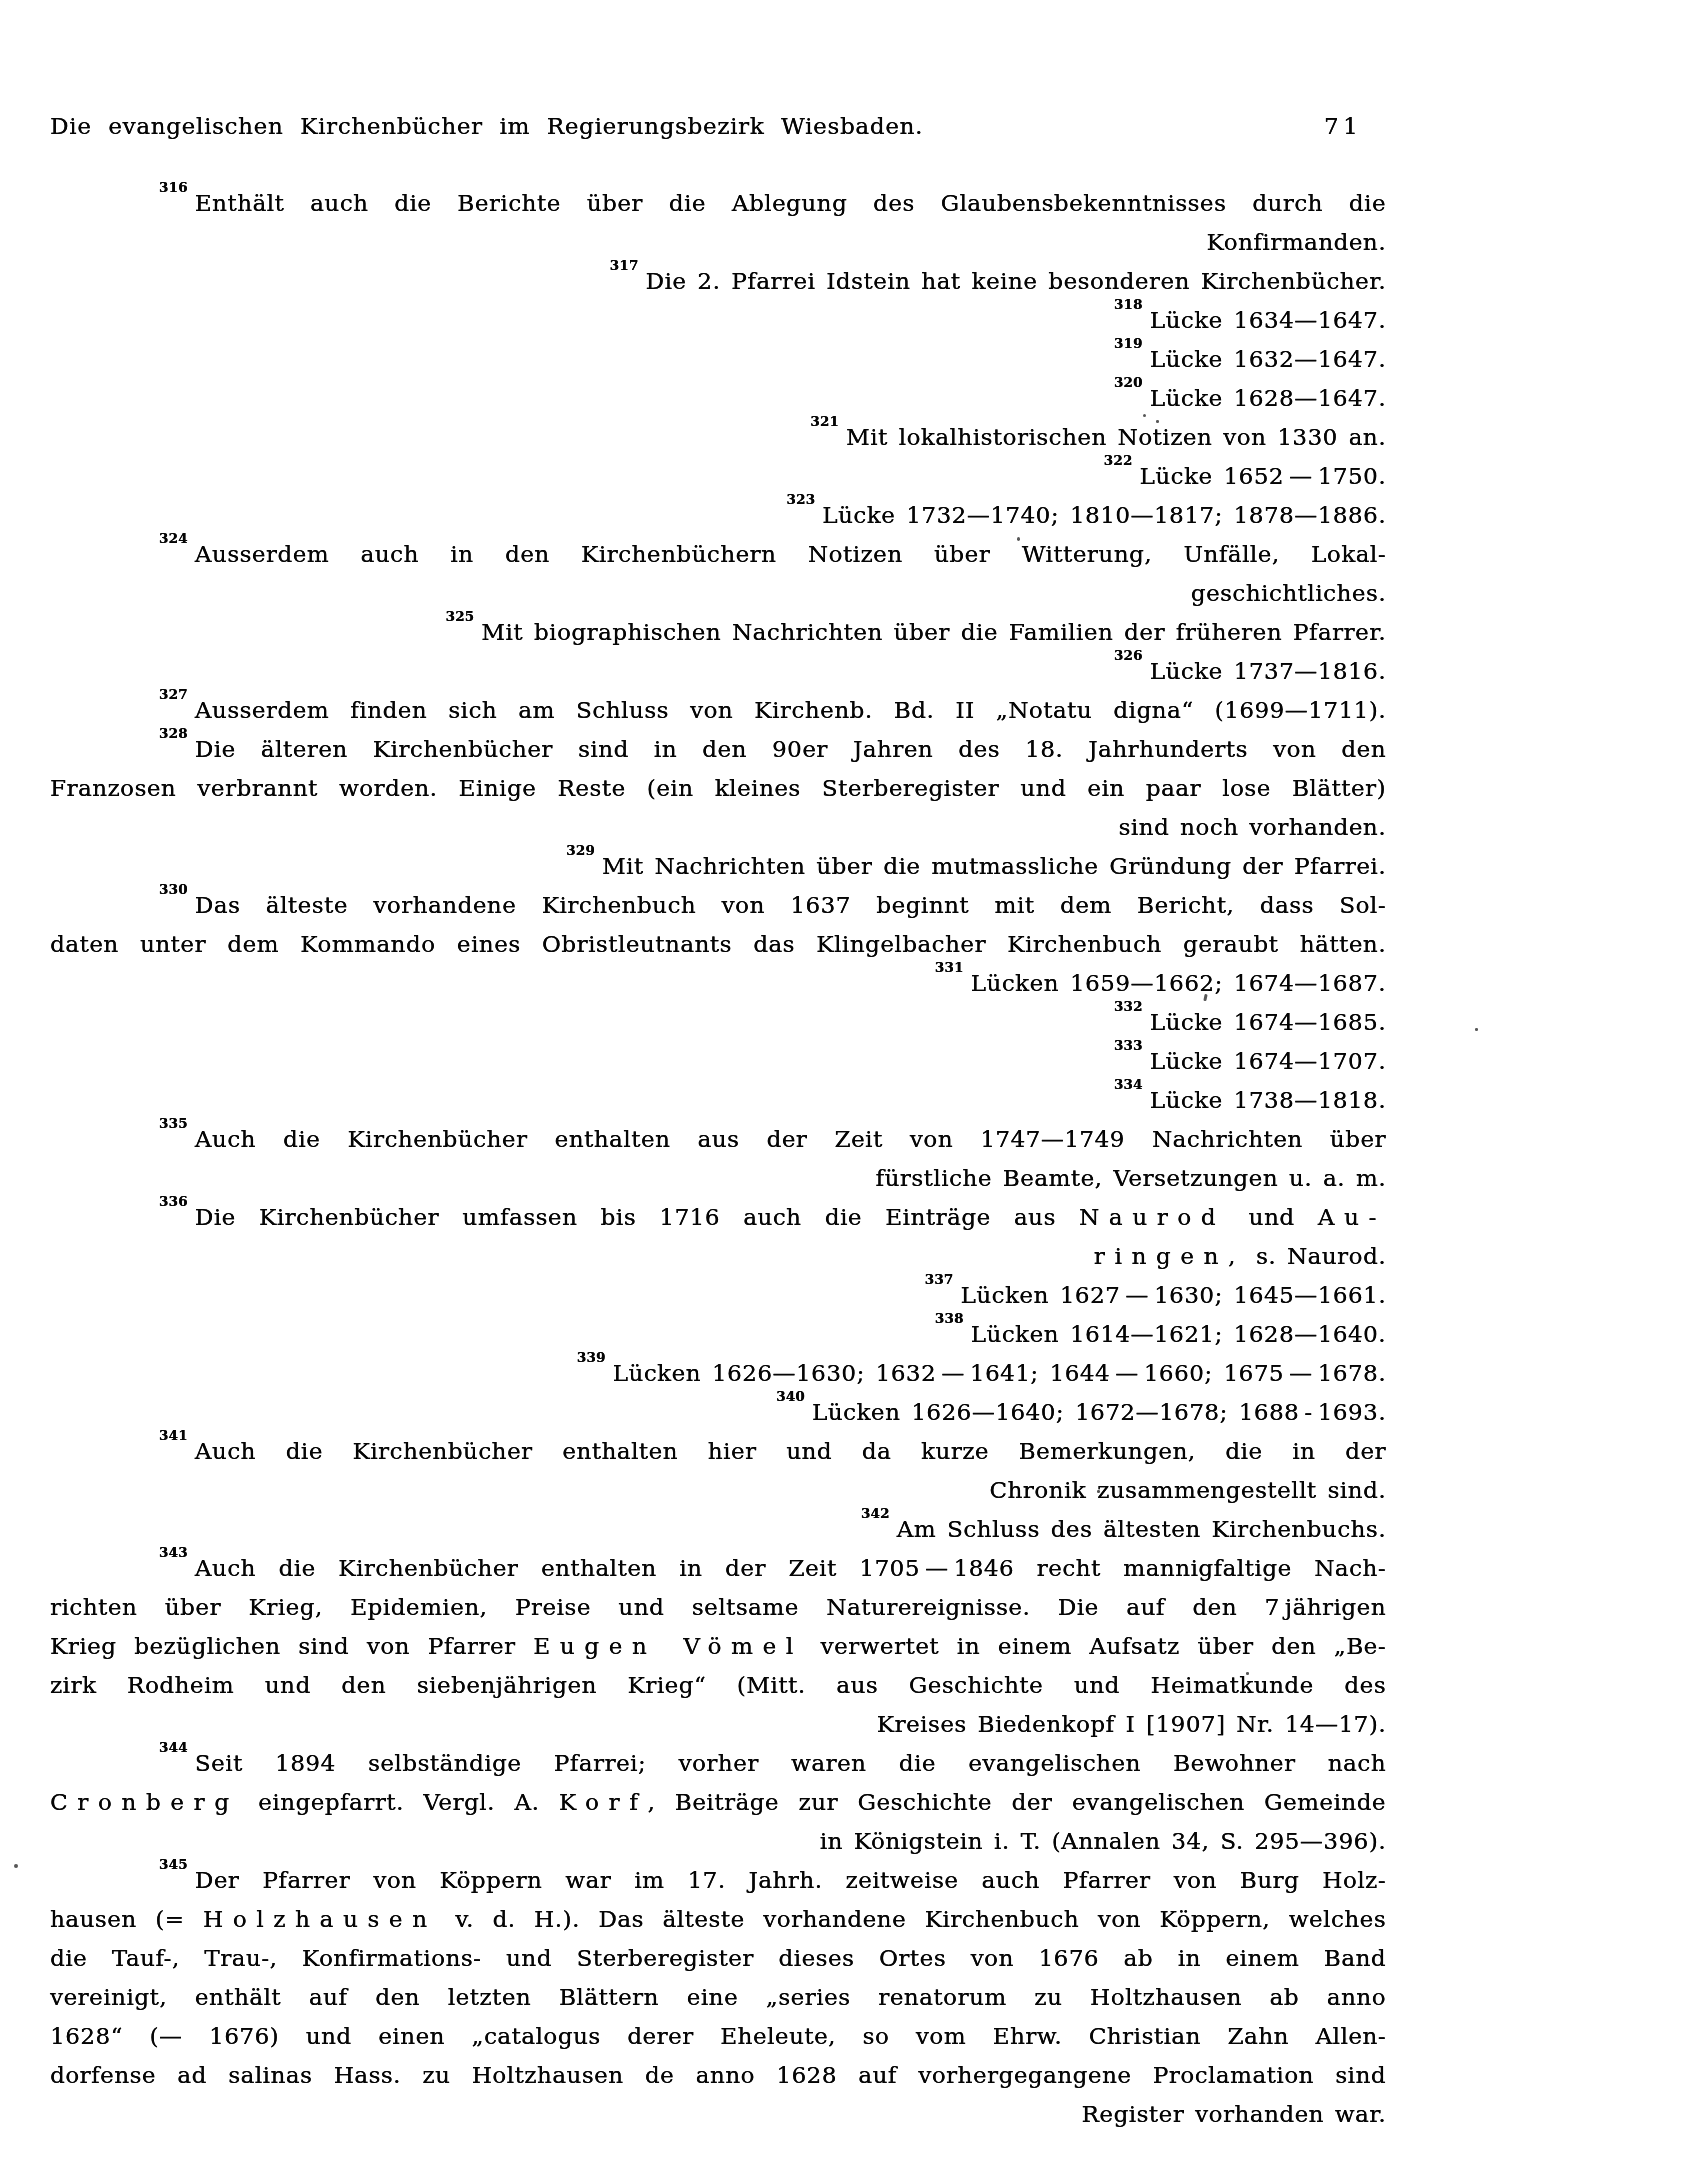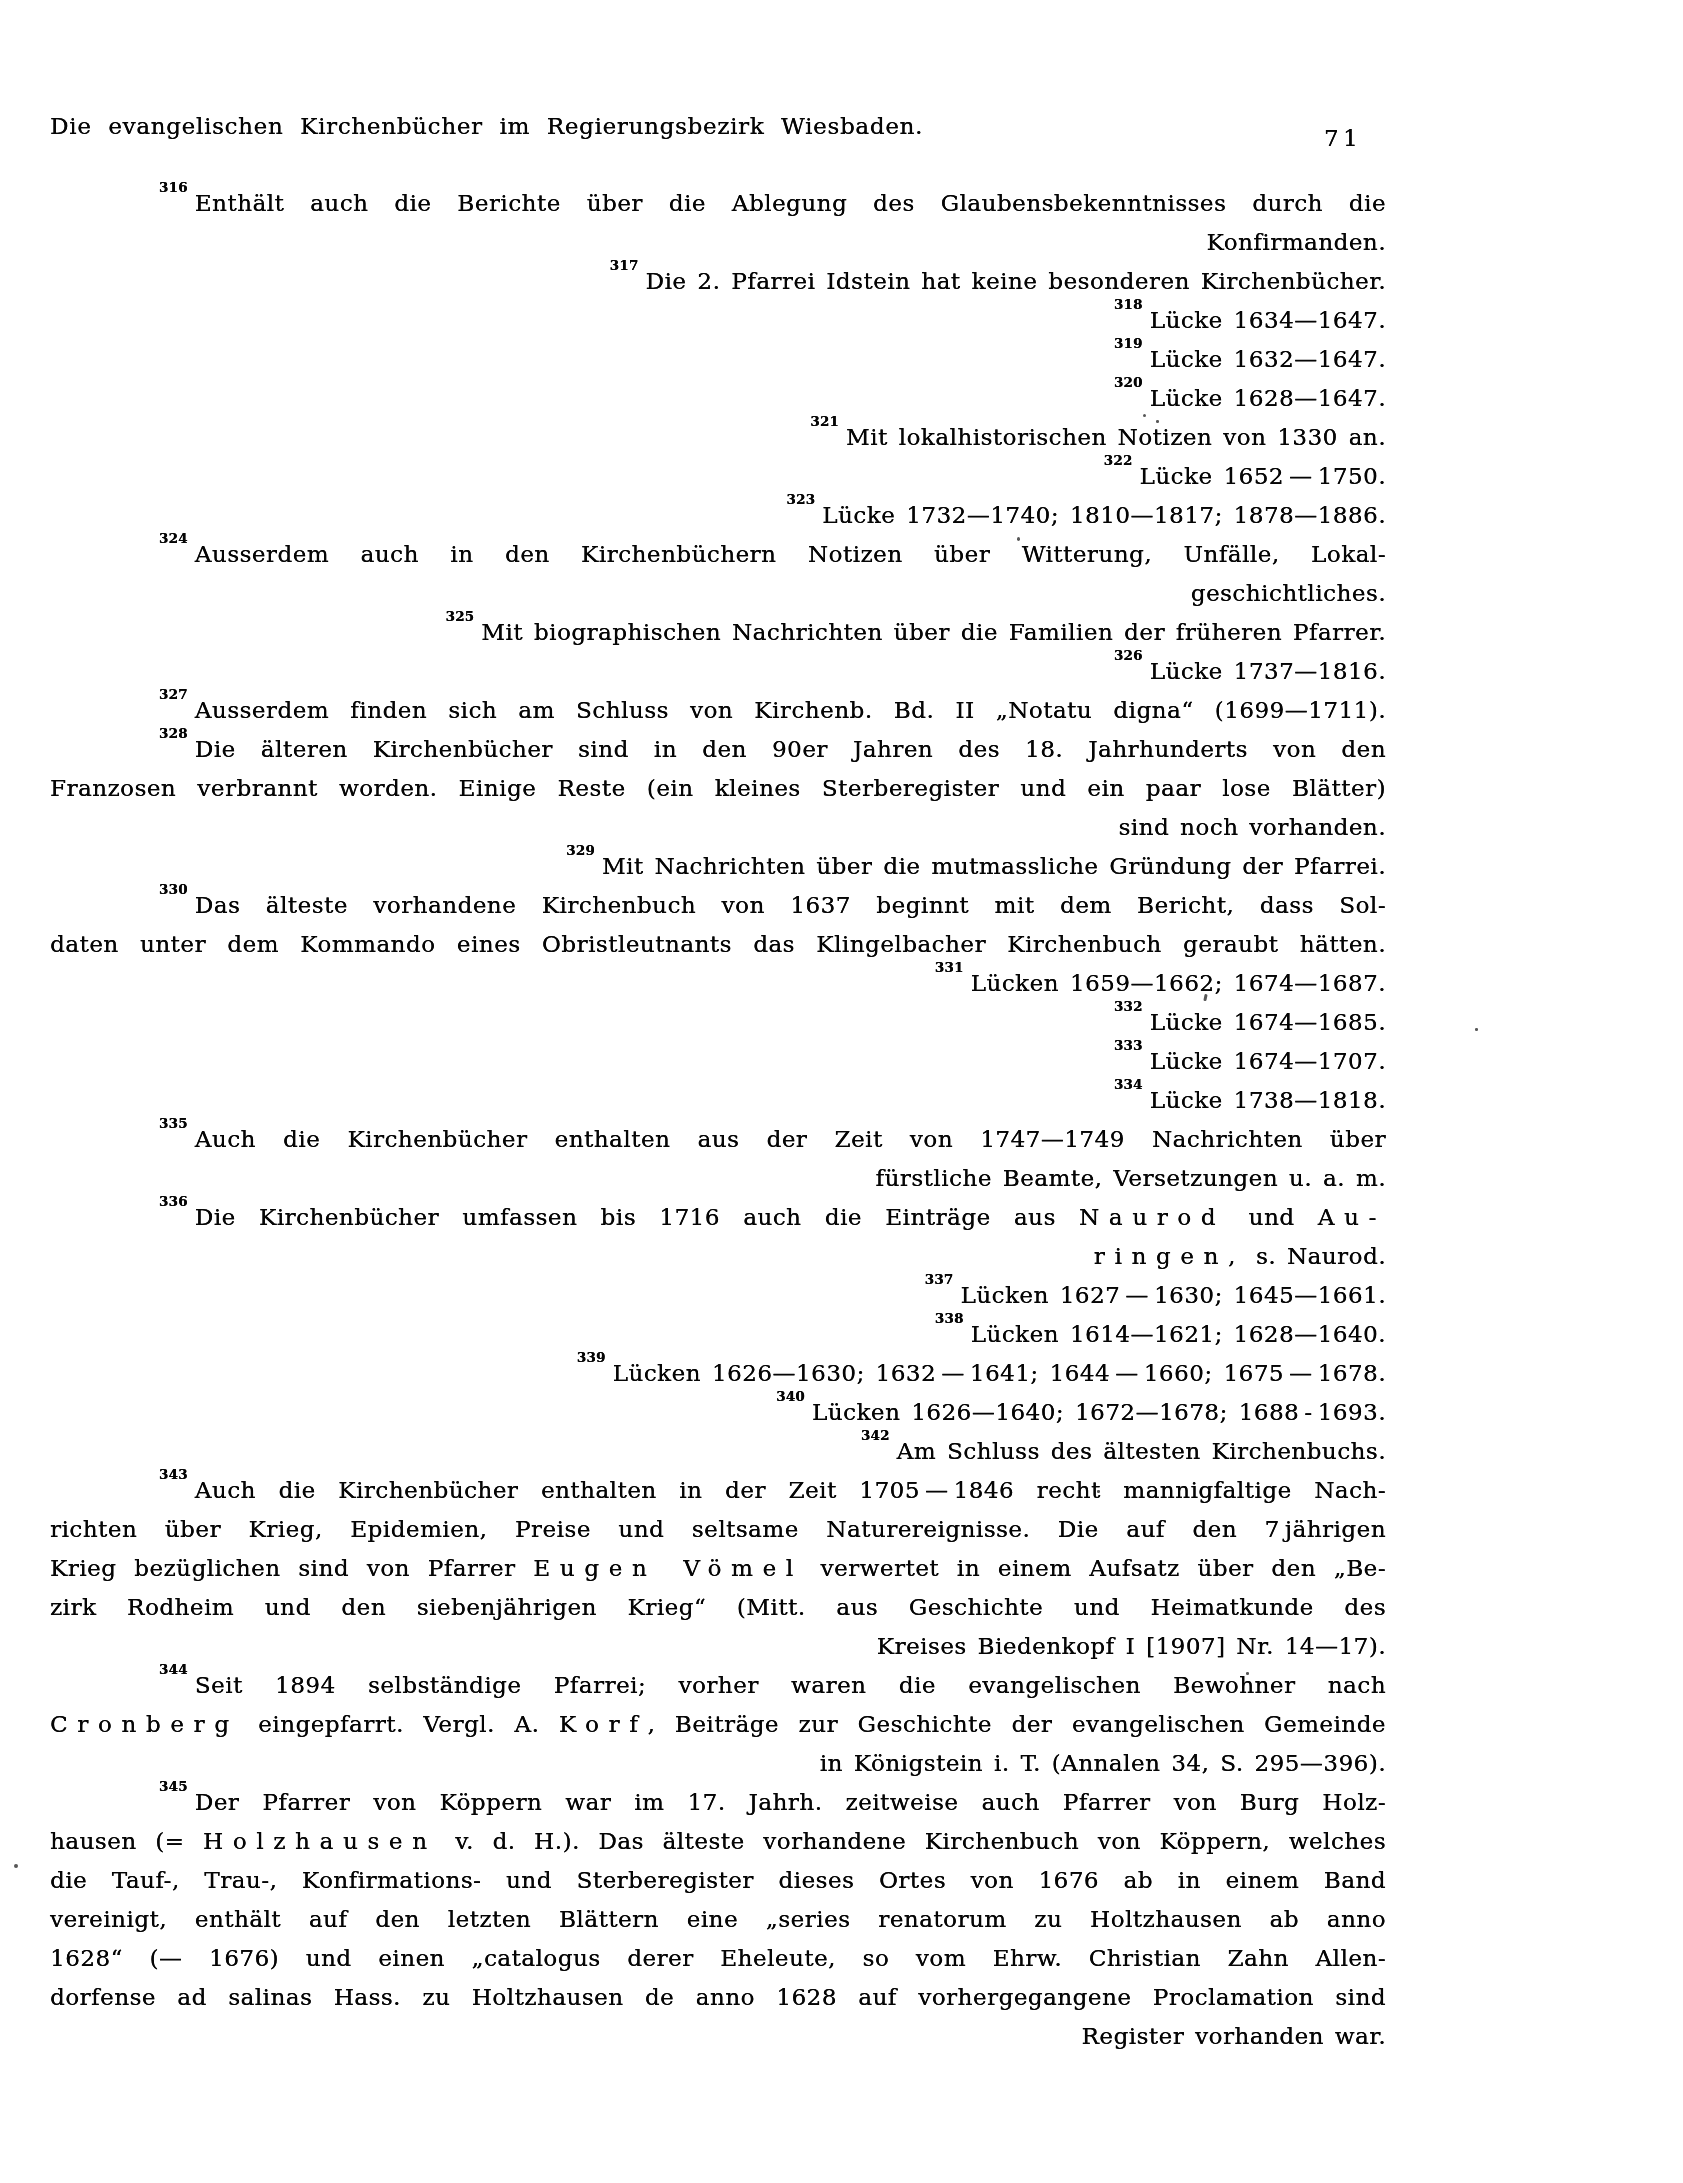--- a/index.html
+++ b/index.html
@@ -34,21 +34,21 @@
   }
   .runhead .title {
     position: absolute;
     left: 0;
     right: 0;
     text-shadow: 0.2px 0 0 currentColor;
   }
   .runhead .pagenum {
     position: absolute;
     right: 24px;
-    top: 12px;
+    top: 0;
     letter-spacing: 4.4px;
     text-shadow: 0.2px 0 0 currentColor;
   }
   
   .fnblock {
     position: absolute;
     left: 50px;
     top: 184px;
     width: 1336px;
     font-size: 23px;
@@ -175,20 +175,24 @@
       <div class="fn">
         <div class="line first"><sup class="fnum">338</sup><span>Lücken 1614—1621;  1628—1640.</span></div>
       </div>
       <div class="fn">
         <div class="line first"><sup class="fnum">339</sup><span>Lücken 1626—1630;  1632 — 1641;  1644 — 1660;  1675 — 1678.</span></div>
       </div>
       <div class="fn">
         <div class="line first"><sup class="fnum">340</sup><span>Lücken 1626—1640;  1672—1678;  1688 - 1693.</span></div>
       </div>
       <div class="fn">
+        <div class="line j first"><sup class="fnum">341</sup><span>Auch die Kirchenbücher enthalten hier und da kurze Bemerkungen, die in der</span></div>
+        <div class="line"><span>Chronik zusammengestellt sind.</span></div>
+      </div>
+      <div class="fn">
         <div class="line first"><sup class="fnum">342</sup><span>Am Schluss des ältesten Kirchenbuchs.</span></div>
       </div>
       <div class="fn">
         <div class="line j first"><sup class="fnum">343</sup><span>Auch die Kirchenbücher enthalten in der Zeit 1705 — 1846 recht mannigfaltige Nach-</span></div>
         <div class="line j"><span>richten über Krieg, Epidemien, Preise und seltsame Naturereignisse. Die auf den 7 jährigen</span></div>
         <div class="line j"><span>Krieg bezüglichen sind von Pfarrer </span><span class="sp">Eugen Vömel</span><span> verwertet in einem Aufsatz über den „Be-</span></div>
         <div class="line j"><span>zirk Rodheim und den siebenjährigen Krieg“ (Mitt. aus Geschichte und Heimatkunde des</span></div>
         <div class="line"><span>Kreises Biedenkopf I [1907] Nr. 14—17).</span></div>
       </div>
       <div class="fn">

